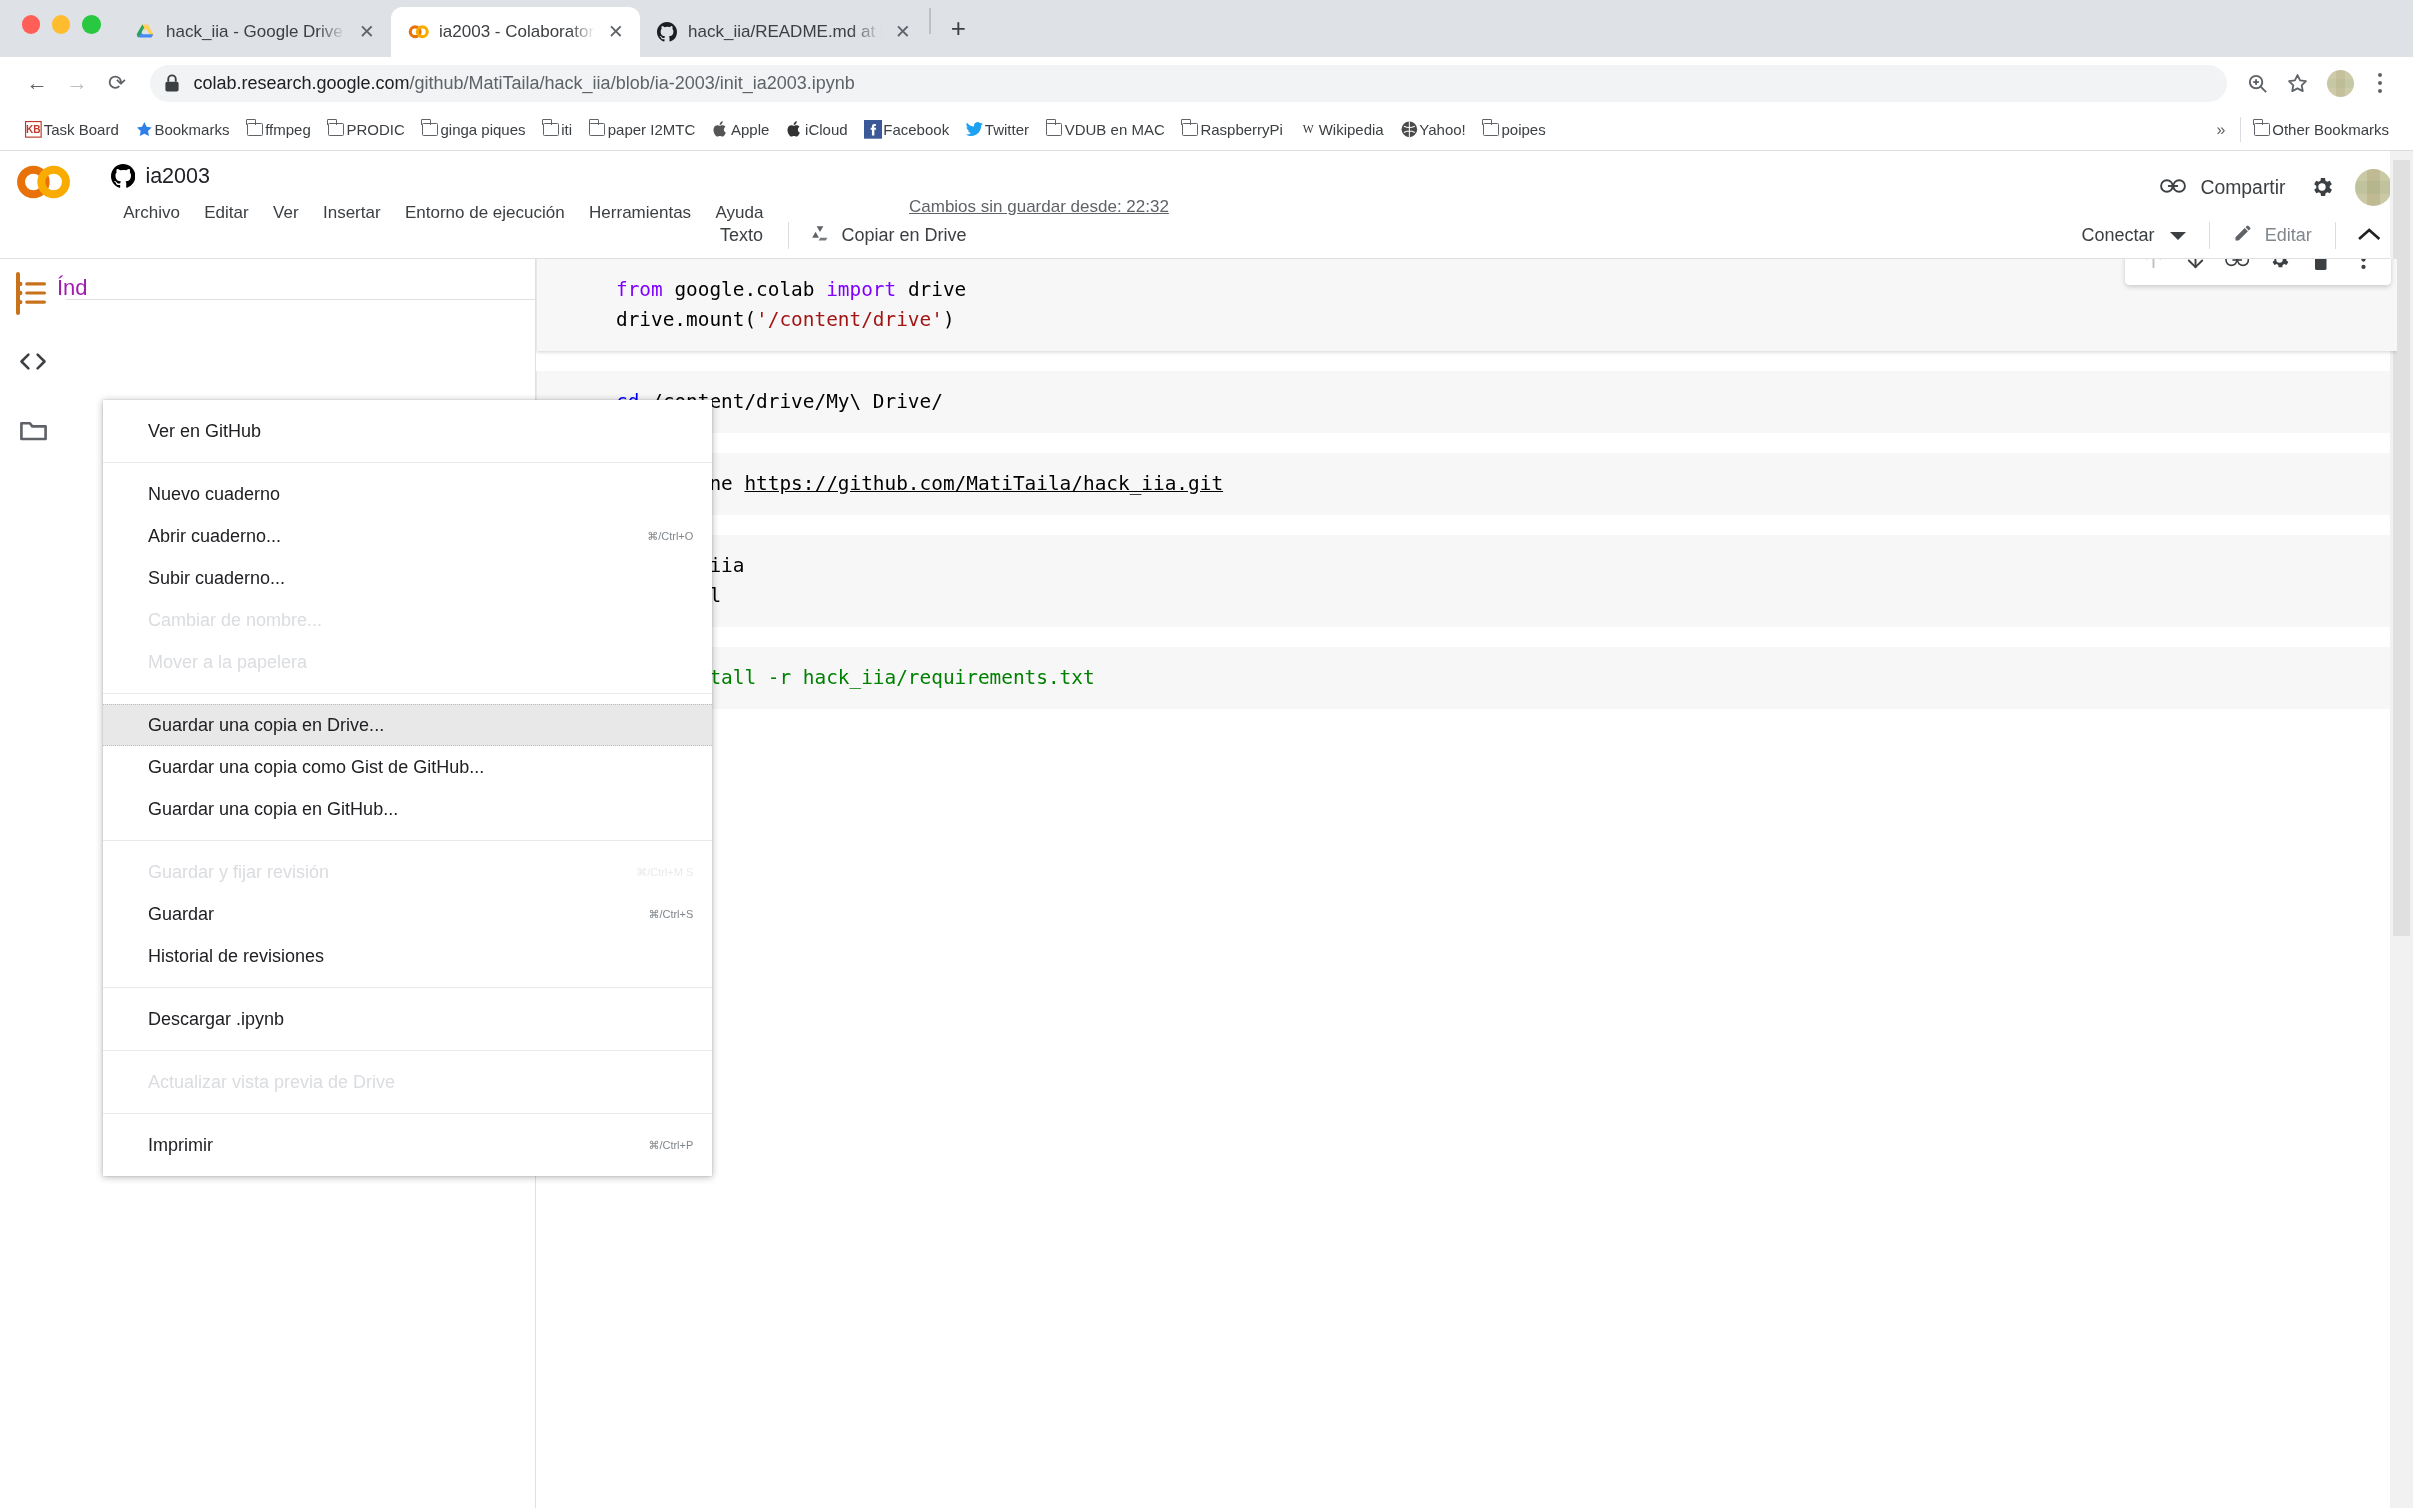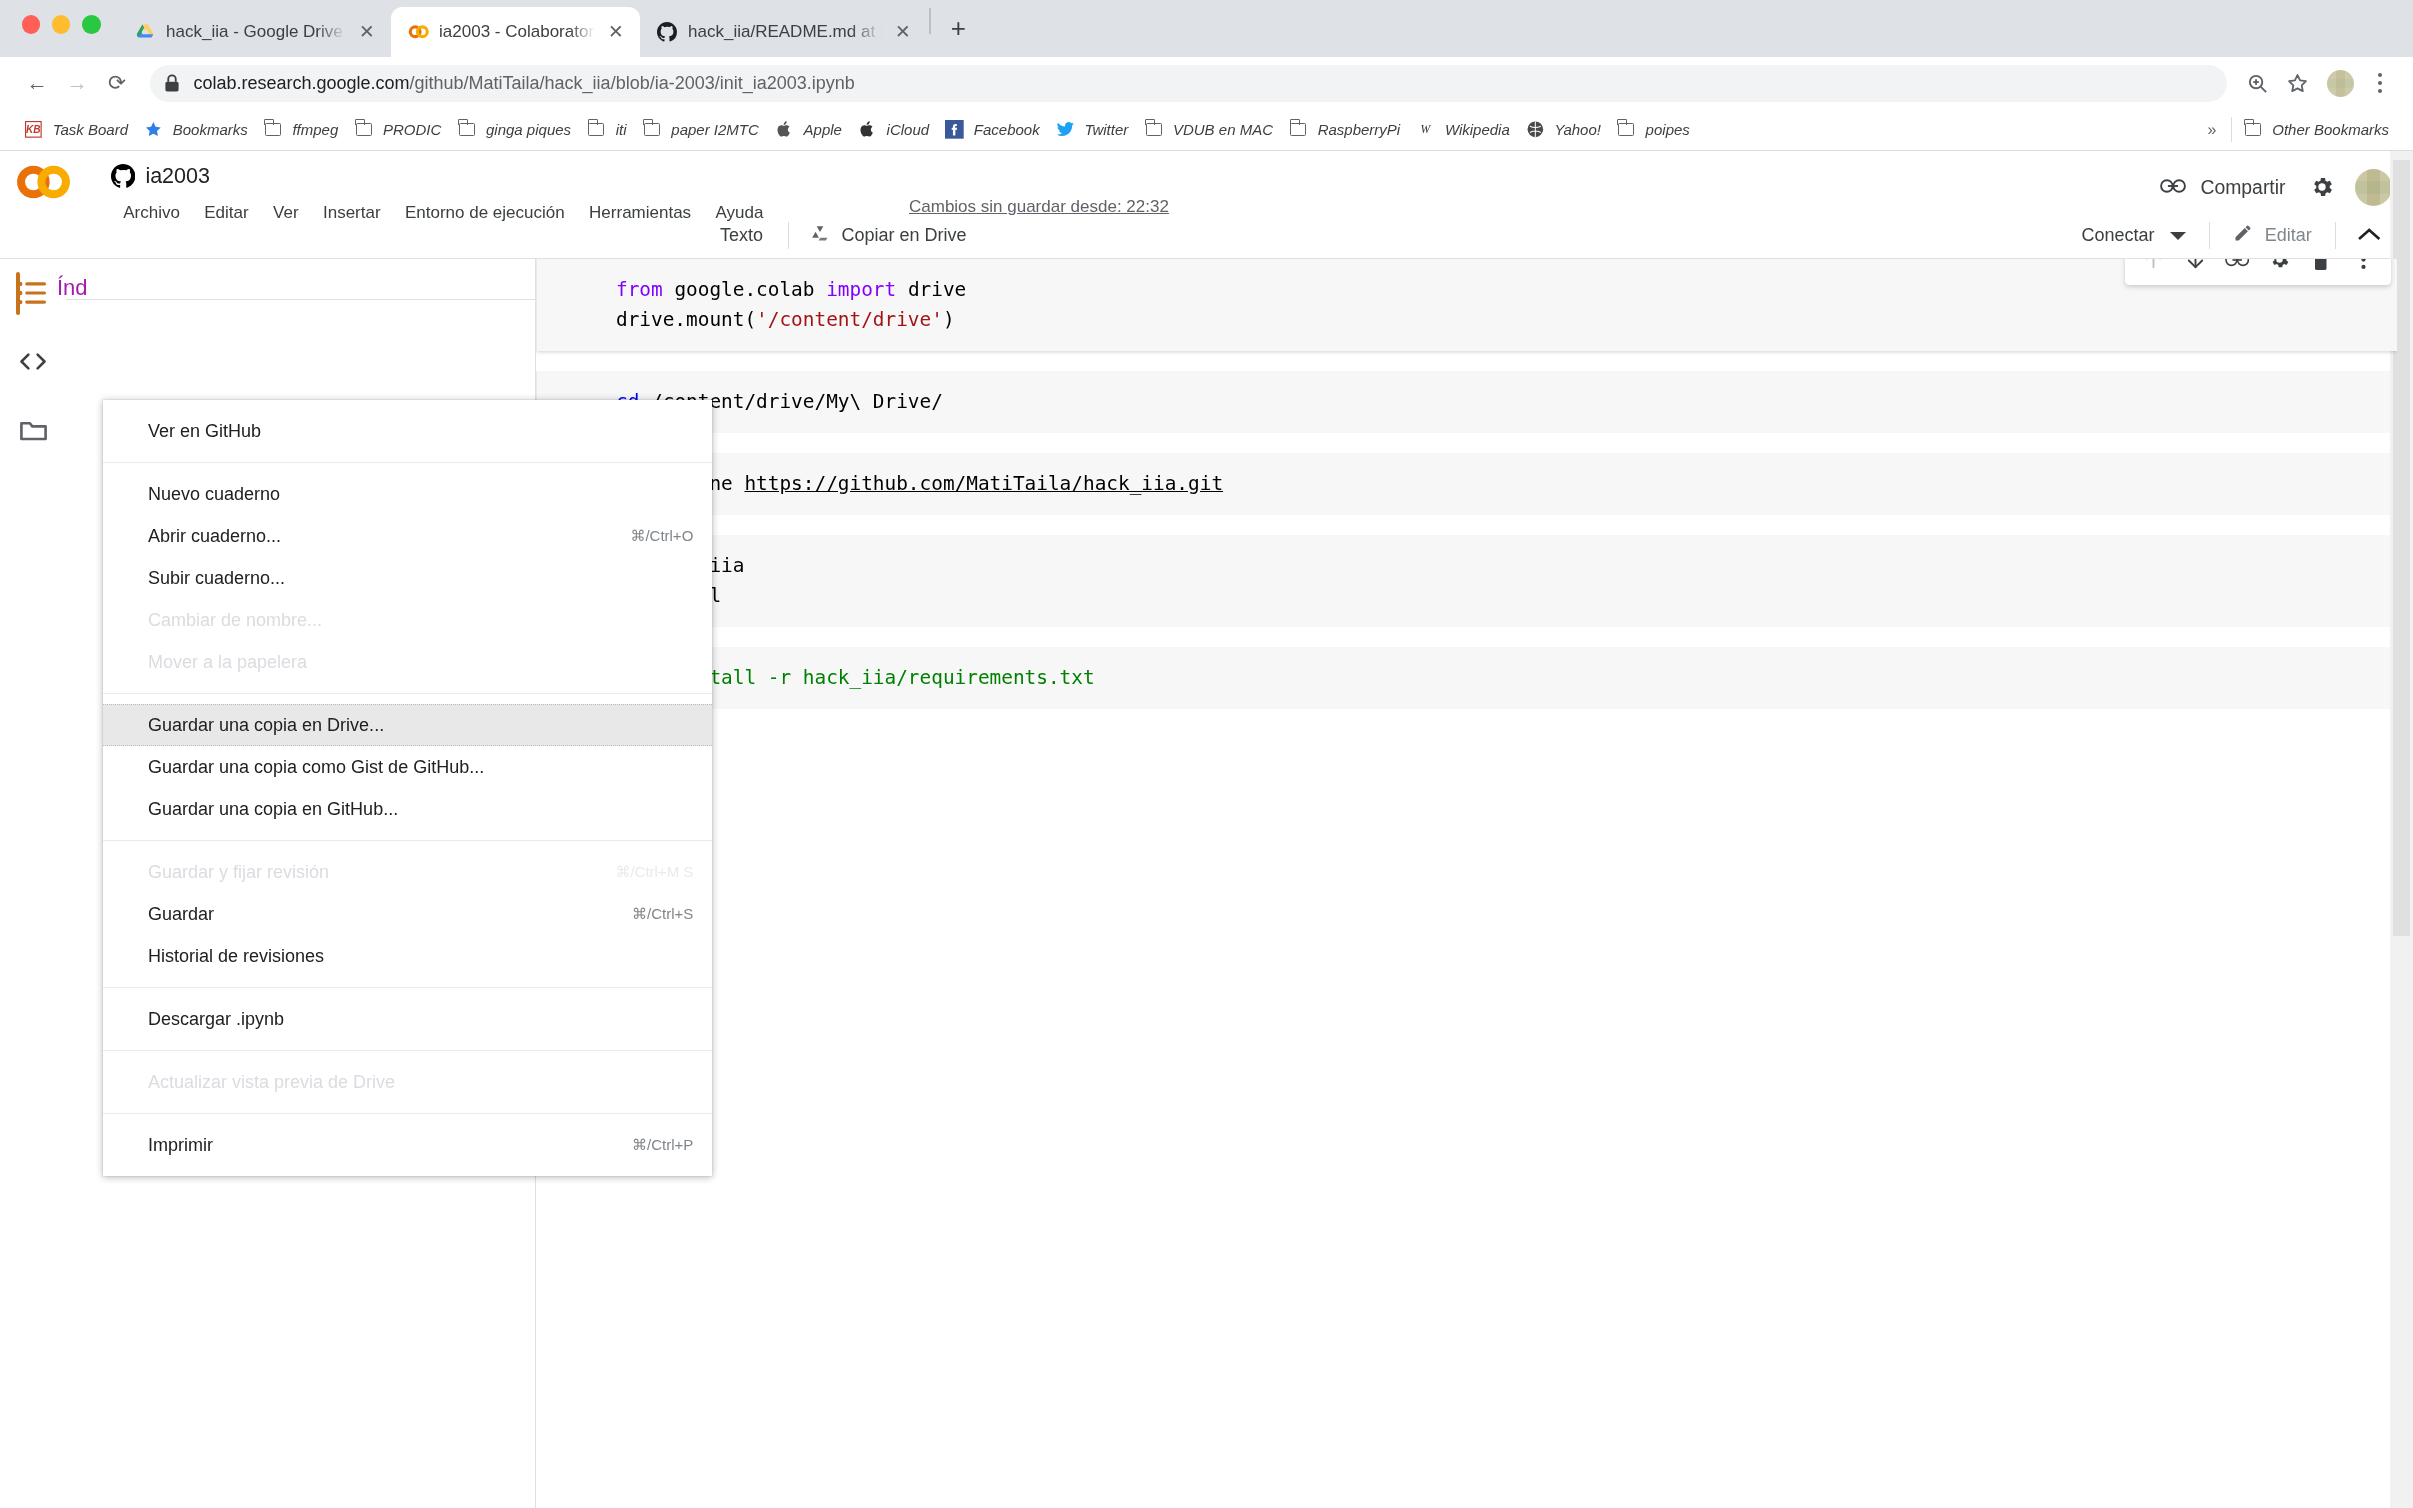--- a/index.html
+++ b/index.html
@@ -73,21 +73,21 @@
   }
   .kebab { width:32px; height:40px; display:flex; flex-direction:column; align-items:center; justify-content:center; gap:3.6px;}
   .kebab i { width:4.3px; height:4.3px; border-radius:50%; background:#5f6368; display:block;}
 
   
   .bmrow {
     position:absolute; top:109px; left:0; right:0; height:42px;
     background:#fff; display:flex; align-items:center; padding:0 16px;
     font-size:15px; color:#3c4043; border-bottom:0.7px solid #dadce0;
   }
-  .bm { display:flex; align-items:center; gap:10px; padding:0 8px; white-space:nowrap;font-style:italic; }
+  .bm { display:flex; align-items:center; gap:1px; padding:0 8px; white-space:nowrap; }
   .bm-ico { width:18.7px; height:18.7px; flex:0 0 18.7px; display:flex; align-items:center; justify-content:center;}
   .folder-ico{
     width:16px;height:13.6px;border:1.8px solid #5f6368;border-radius:1.4px;position:relative;background:#fff;
   }
   .folder-ico::before{content:"";position:absolute;left:-1.8px;top:-4.3px;width:8px;height:4.3px;border:1.8px solid #5f6368;border-bottom:none;border-radius:1.4px 1.4px 0 0;}
   .bm-spacer{flex:1;}
   .chev { font-size:16px; color:#5f6368; padding:0 10px;}
   .bmdiv { width:0.7px; height:24.4px; background:#dadce0; margin:0 4.3px;}
 
   
@@ -190,21 +190,21 @@
     background:#fff; box-shadow:0 1.4px 7.2px rgba(0,0,0,.30), 0 0 0 0.7px rgba(0,0,0,.06);
     z-index:50; padding:0; font-size:18px; color:#202124;
   }
   .dd-group { padding:10px 0; }
   .dd-group + .dd-group { border-top:0.7px solid #e8eaed; }
   .dd-item {
     height:42px; display:flex; align-items:center;
     padding:0 18.7px 0 45px; white-space:nowrap;
   }
   .dd-item .lbl { flex:1; }
-  .dd-item .acc { color:#80868b; font-size:15px; }
+  .dd-item .acc { color:#80868b; font-size:11px; }
   .dd-item.disabled .lbl { color:#dadce0; }
   .dd-item.disabled .acc { color:#e8eaed; }
   .dd-item.highlight { background:#e8e8e8; border-top:0.7px dotted #bdbdbd; border-bottom:0.7px dotted #bdbdbd;}
 
   
   .vscroll { position:absolute; right:0; top:151px; bottom:0; width:23px; background:#f1f1f1; }
   .vthumb { position:absolute; right:2.9px; top:8.6px; width:17px; height:776px; background:#e0e0e0; border-radius:0; }
 </style>
 </head>
 <body>

